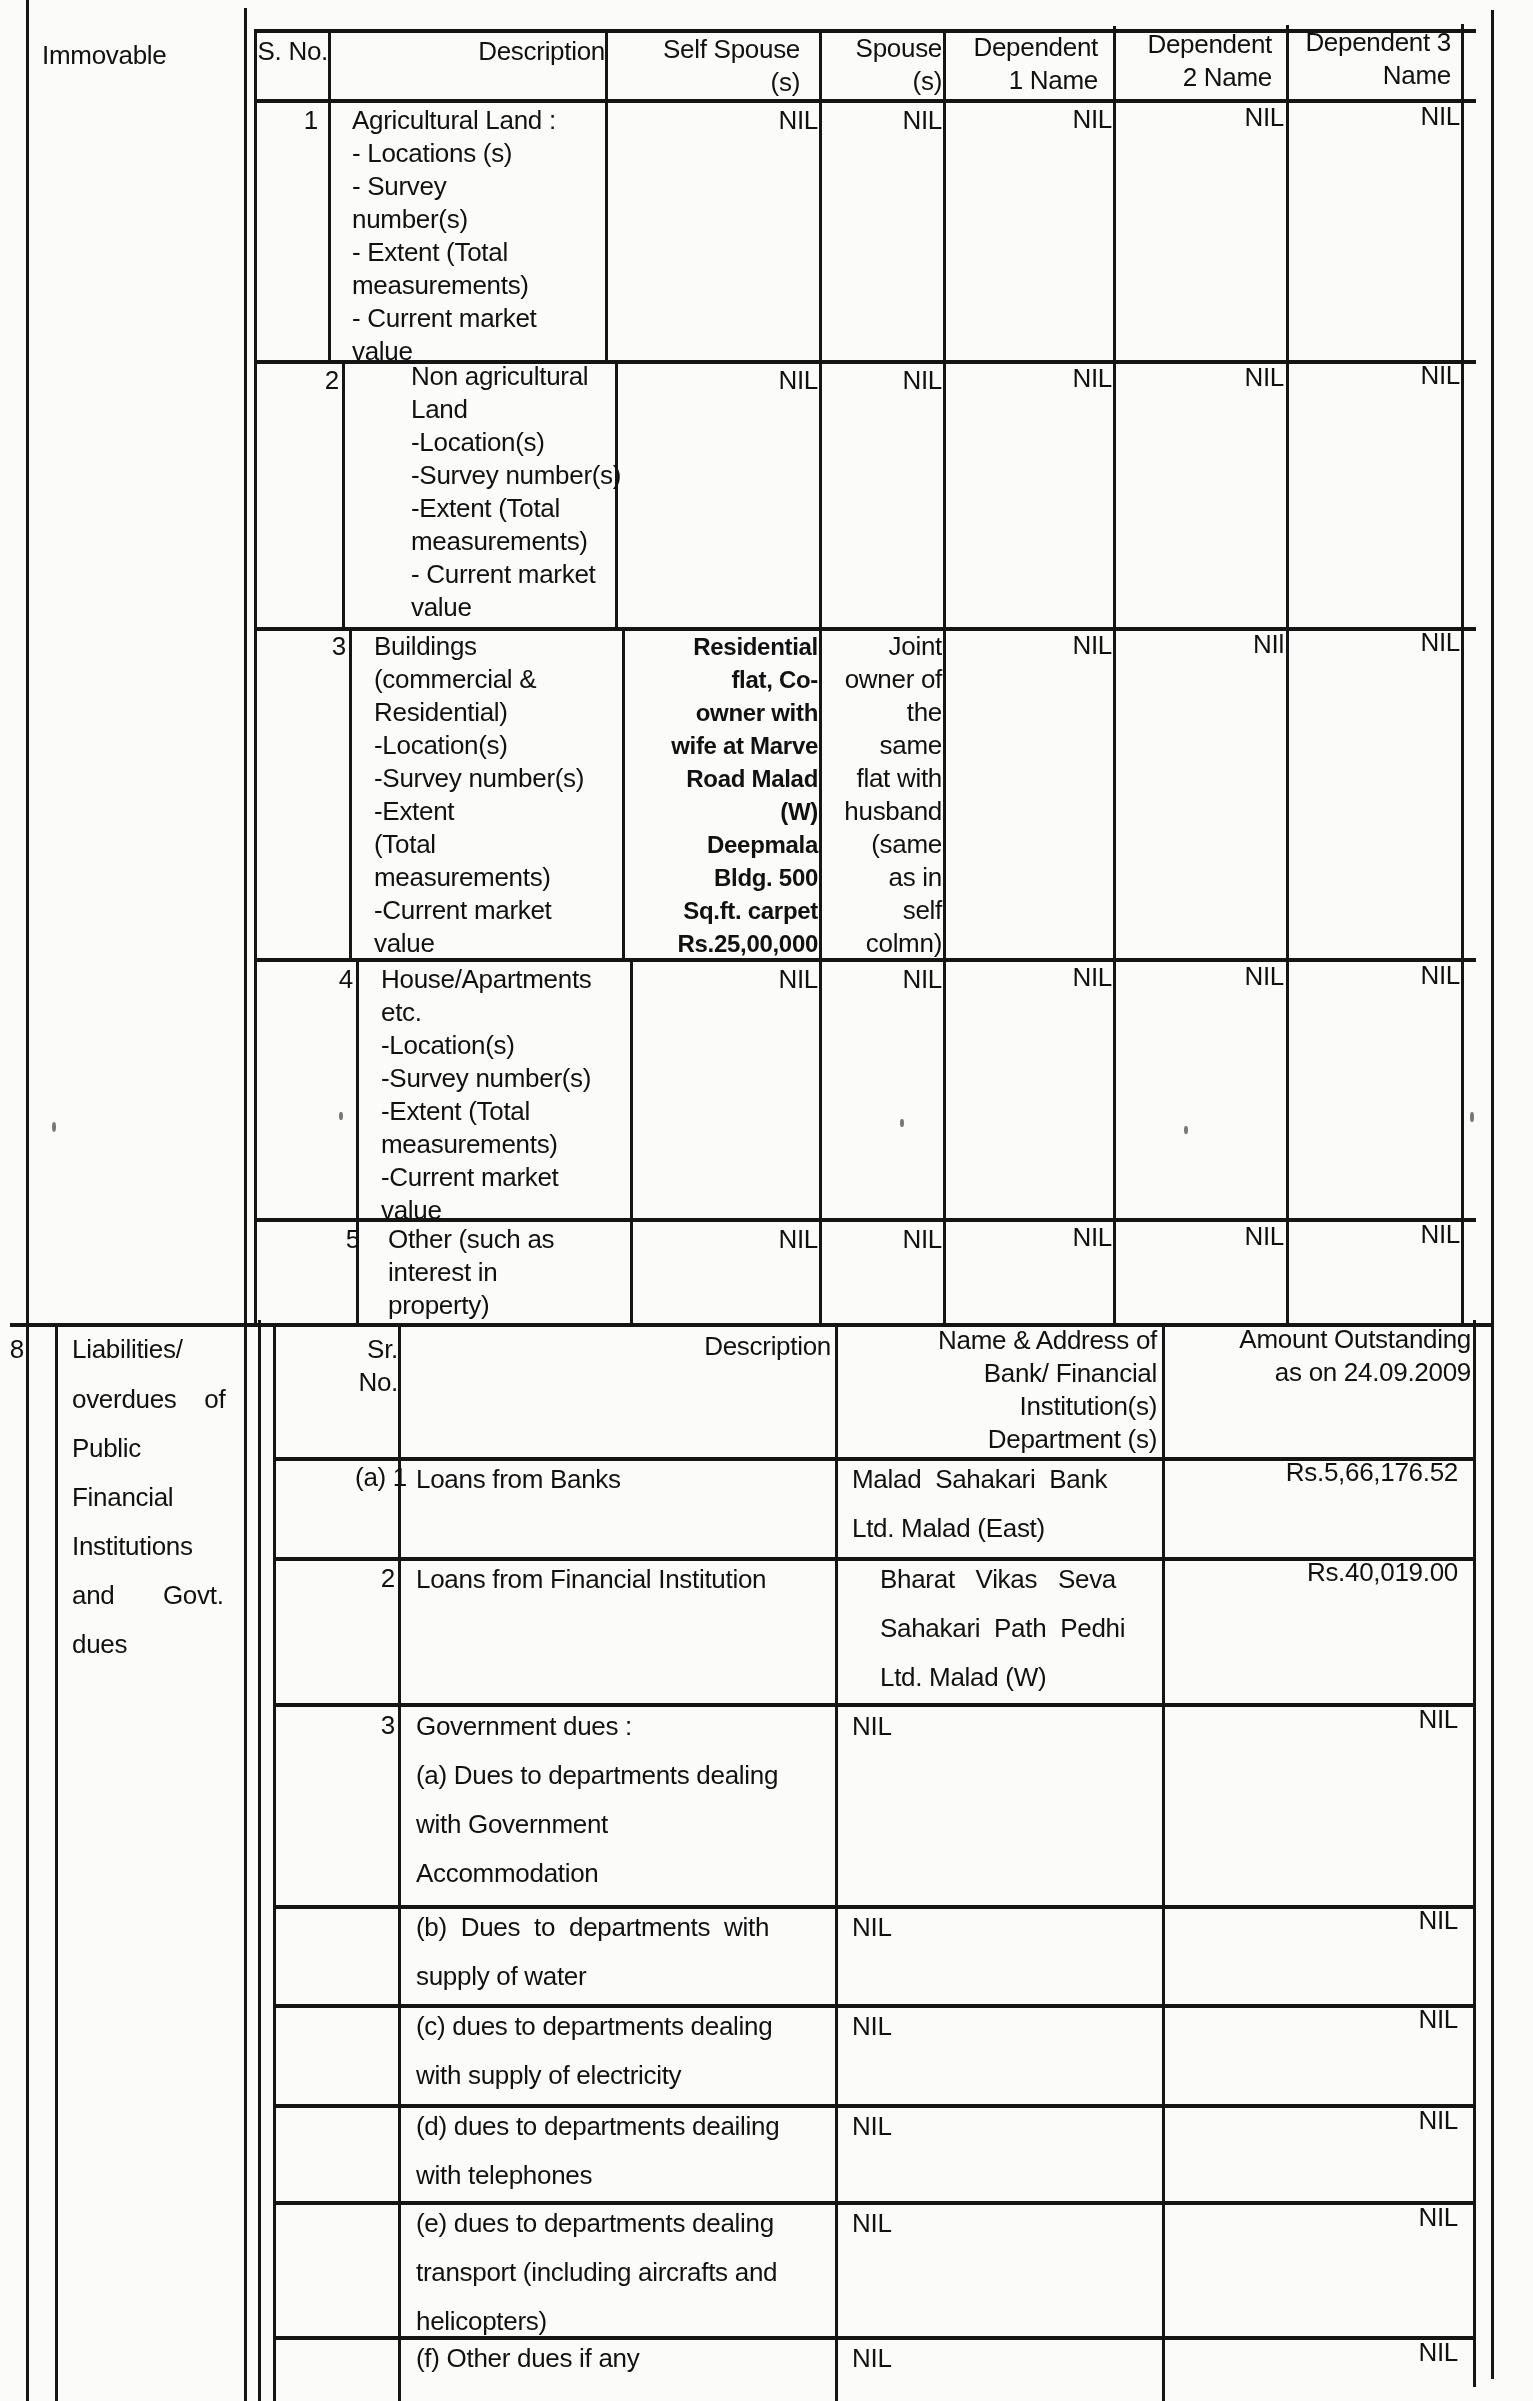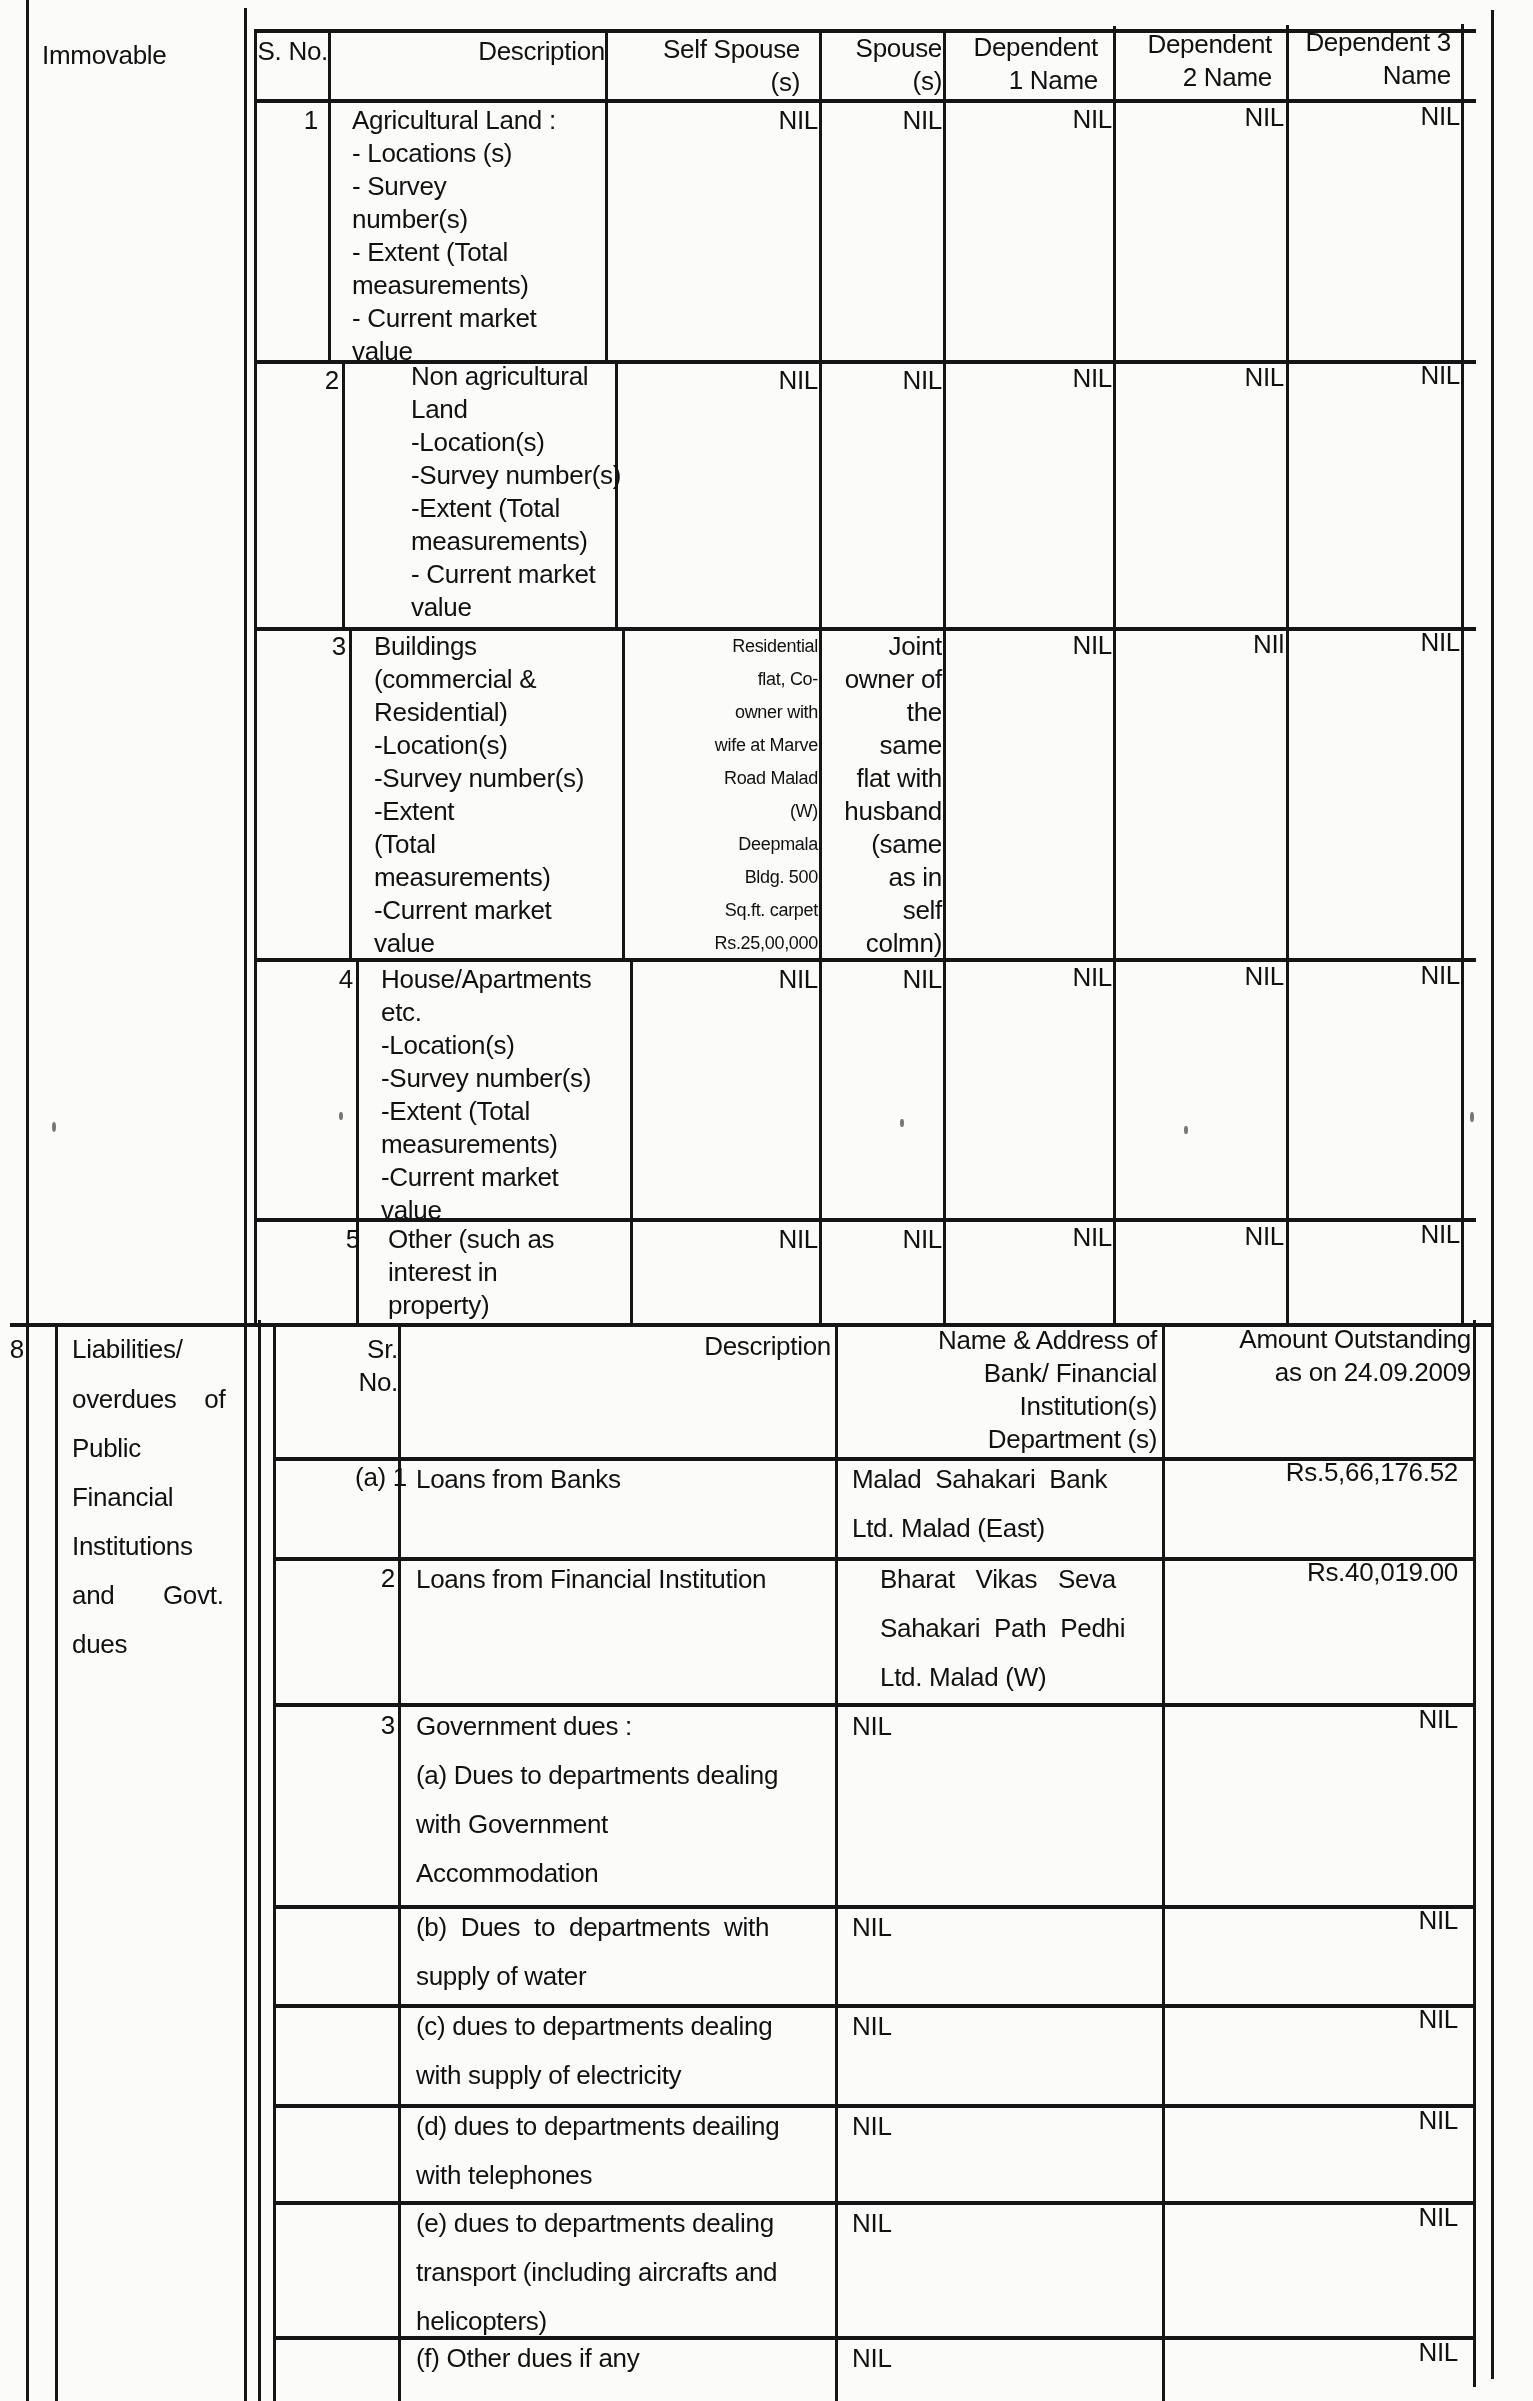--- a/index.html
+++ b/index.html
@@ -107,21 +107,21 @@
             <div class="">(commercial &amp;</div>
             <div class="">Residential)</div>
             <div class="">-Location(s)</div>
             <div class="">-Survey number(s)</div>
             <div class="">-Extent</div>
             <div class="">(Total</div>
             <div class="">measurements)</div>
             <div class="">-Current market</div>
             <div class="">value</div>
           </div>
-          <div class="txt c" style="left: 610px; top: 630px; width: 208px; font-size: 18px;">
+          <div class="txt c" style="left: 610px; top: 630px; width: 208px; font-size: 24px; font-weight: bold;">
             <div class="">Residential</div>
             <div class="">flat, Co-</div>
             <div class="">owner with</div>
             <div class="">wife at Marve</div>
             <div class="">Road Malad</div>
             <div class="">(W)</div>
             <div class="">Deepmala</div>
             <div class="">Bldg. 500</div>
             <div class="">Sq.ft. carpet</div>
             <div class="">Rs.25,00,000</div>

